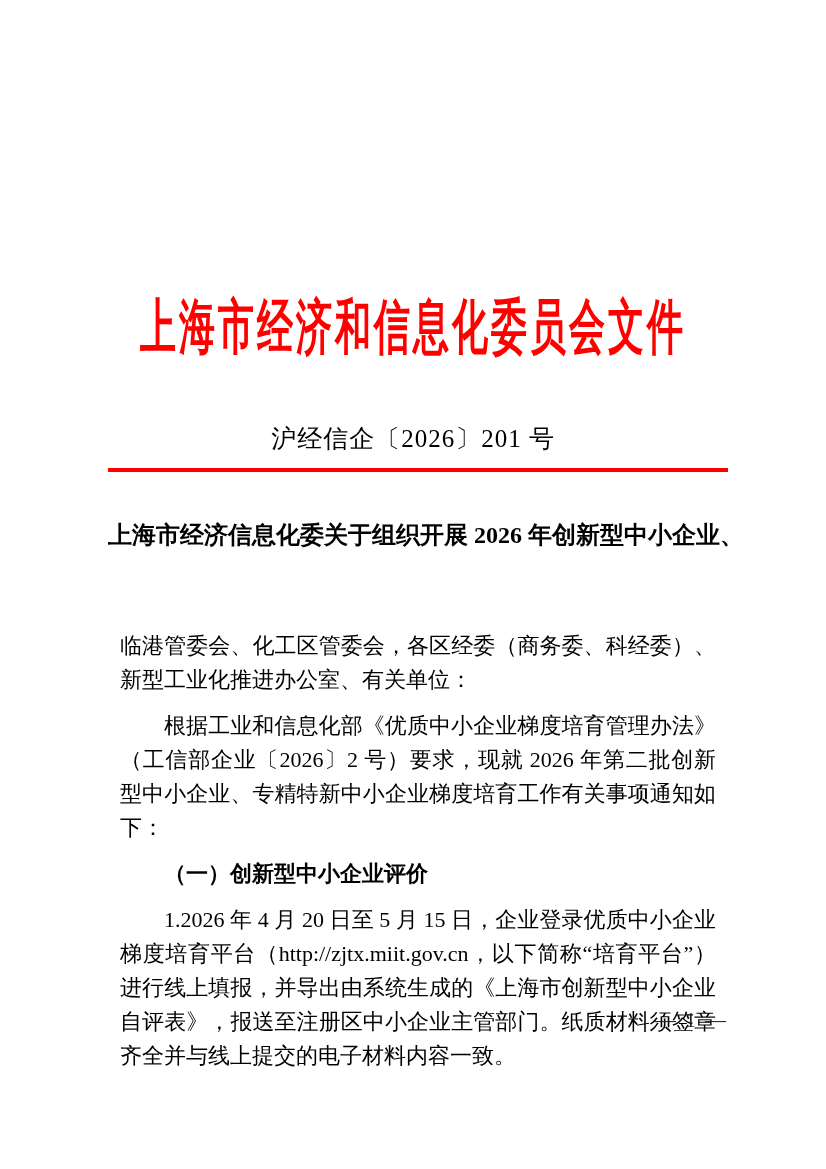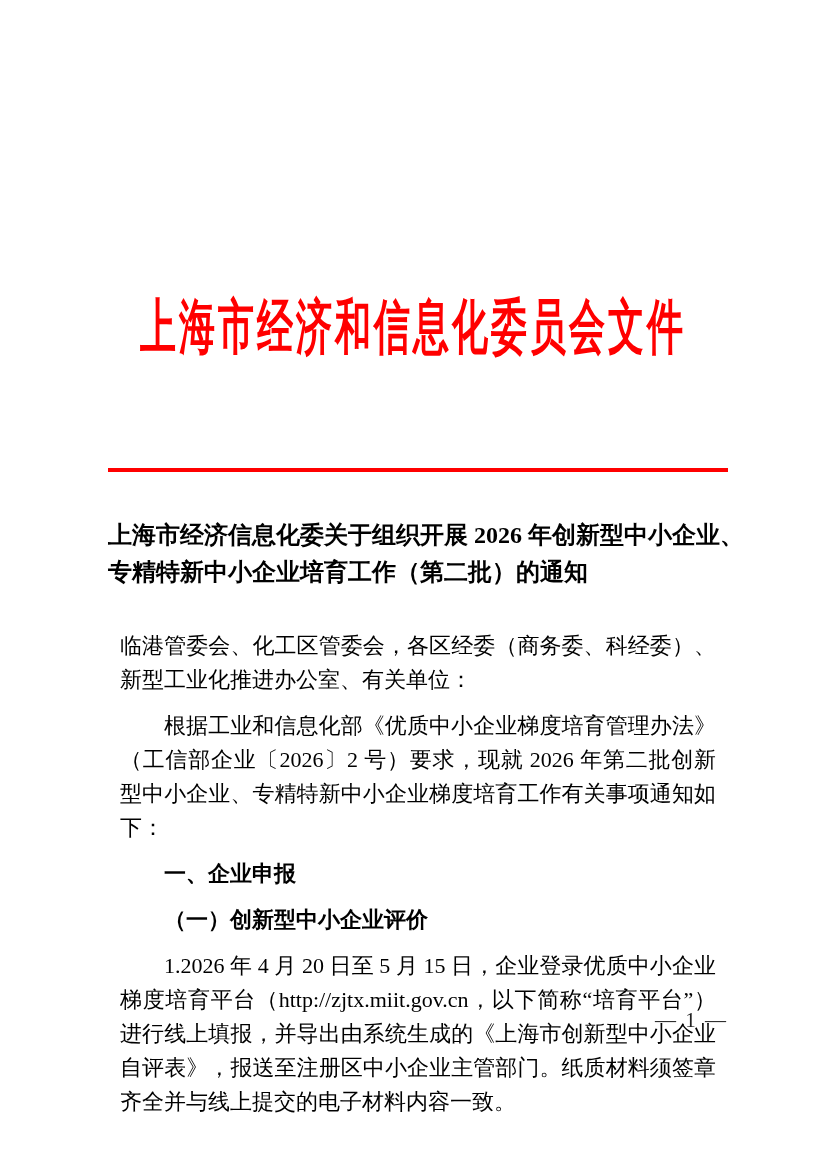--- a/index.html
+++ b/index.html
@@ -105,31 +105,30 @@
     color: #222222;
   }
 </style>
 </head>
 <body>
 
 <div class="page">
 
   <div class="org-title">上海市经济和信息化委员会文件</div>
 
+  <div class="doc-number">沪经信企〔2026〕201 号</div>
 
   <div class="red-line"></div>
 
   <div class="doc-title">
     <div class="doc-title-line">上海市经济信息化委关于组织开展 2026 年创新型中小企业、</div>
-    <div class="doc-title-line">专精特新中小企业培育工作（第二批）的通知</div>
   </div>
 
   <div class="body-text">
     <p class="salutation">临港管委会、化工区管委会，各区经委（商务委、科经委）、新型工业化推进办公室、有关单位：</p>
     <p class="indent">根据工业和信息化部《优质中小企业梯度培育管理办法》（工信部企业〔2026〕2 号）要求，现就 2026 年第二批创新型中小企业、专精特新中小企业梯度培育工作有关事项通知如下：</p>
-    <p class="indent heading-1">一、企业申报</p>
     <p class="indent heading-2">（一）创新型中小企业评价</p>
     <p class="indent">1.2026 年 4 月 20 日至 5 月 15 日，企业登录优质中小企业梯度培育平台（http://zjtx.miit.gov.cn，以下简称“培育平台”）进行线上填报，并导出由系统生成的《上海市创新型中小企业自评表》，报送至注册区中小企业主管部门。纸质材料须签章齐全并与线上提交的电子材料内容一致。</p>
   </div>
 
   <div class="page-num">— 1 —</div>
 
 </div>
 
 </body></html>

